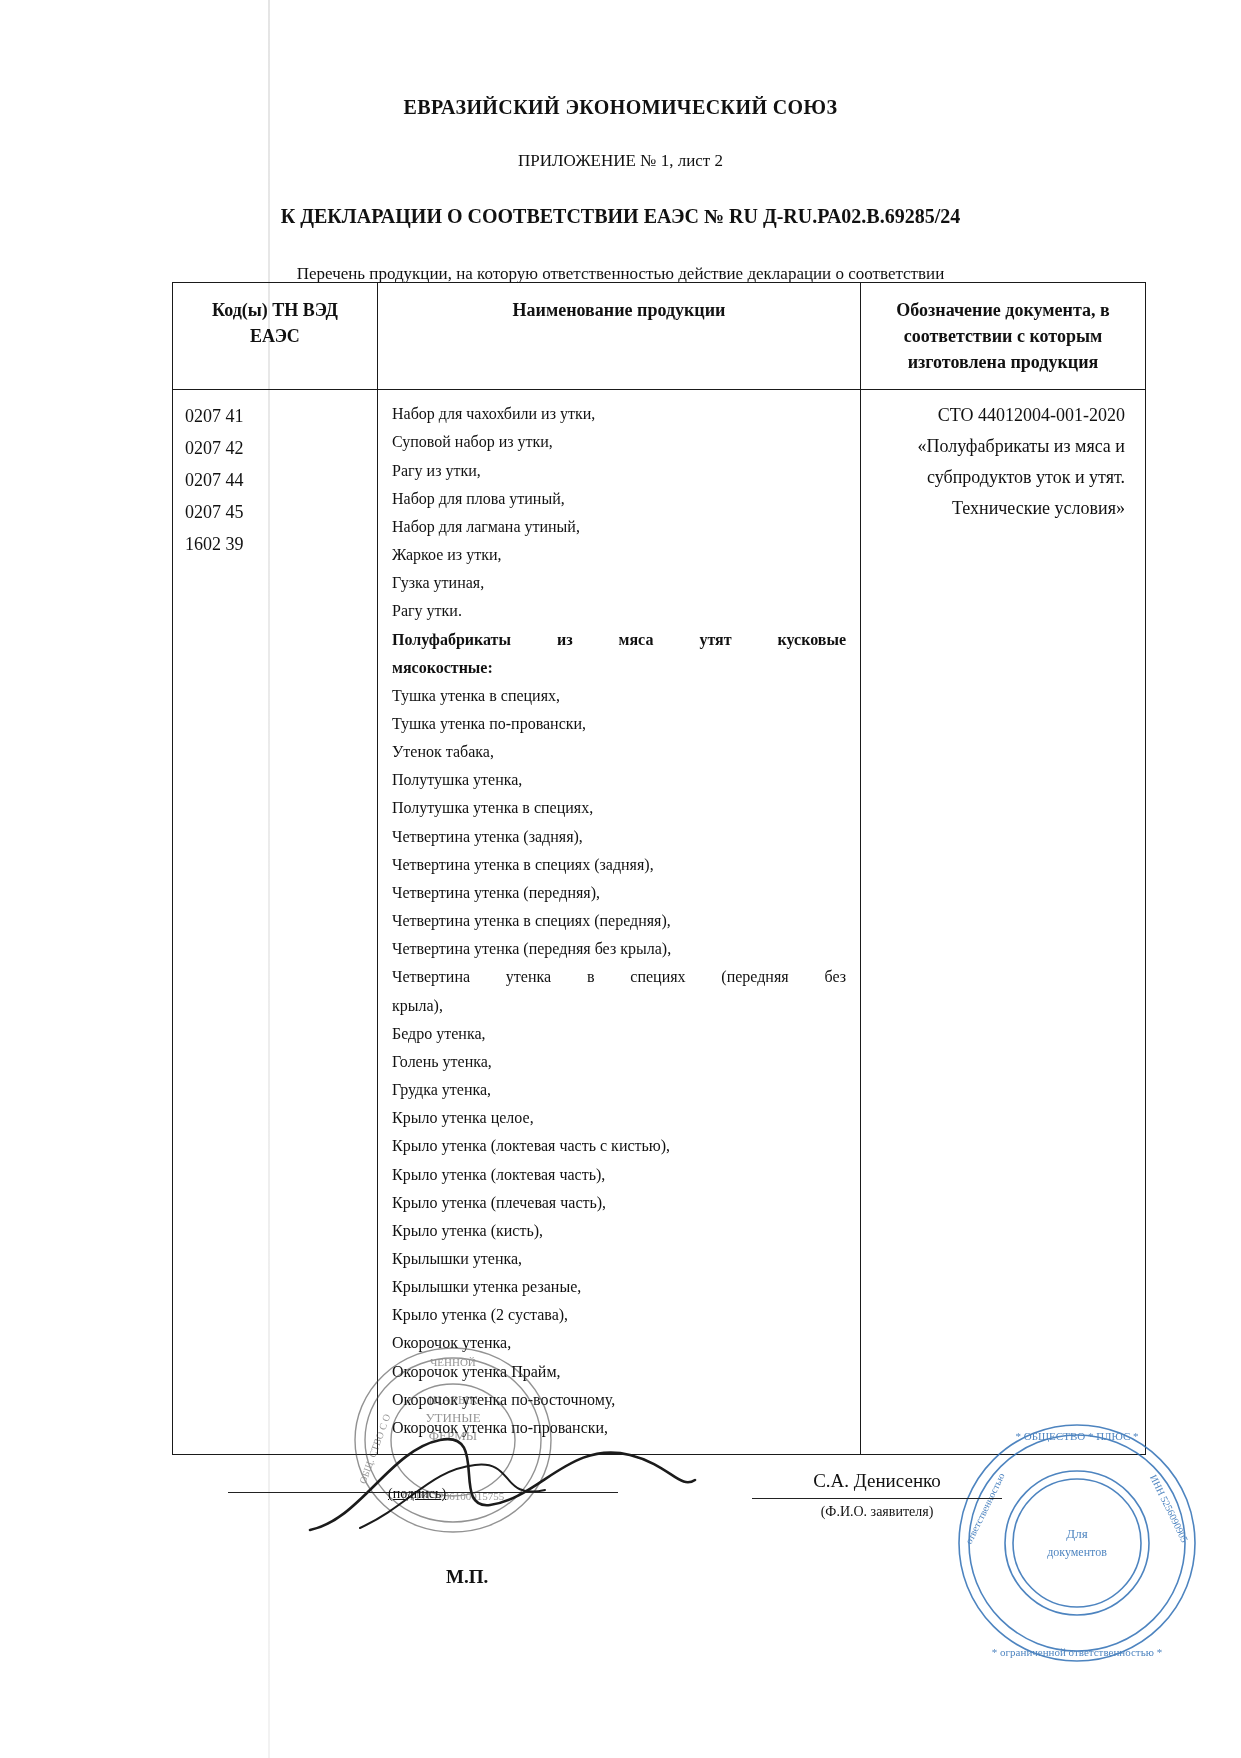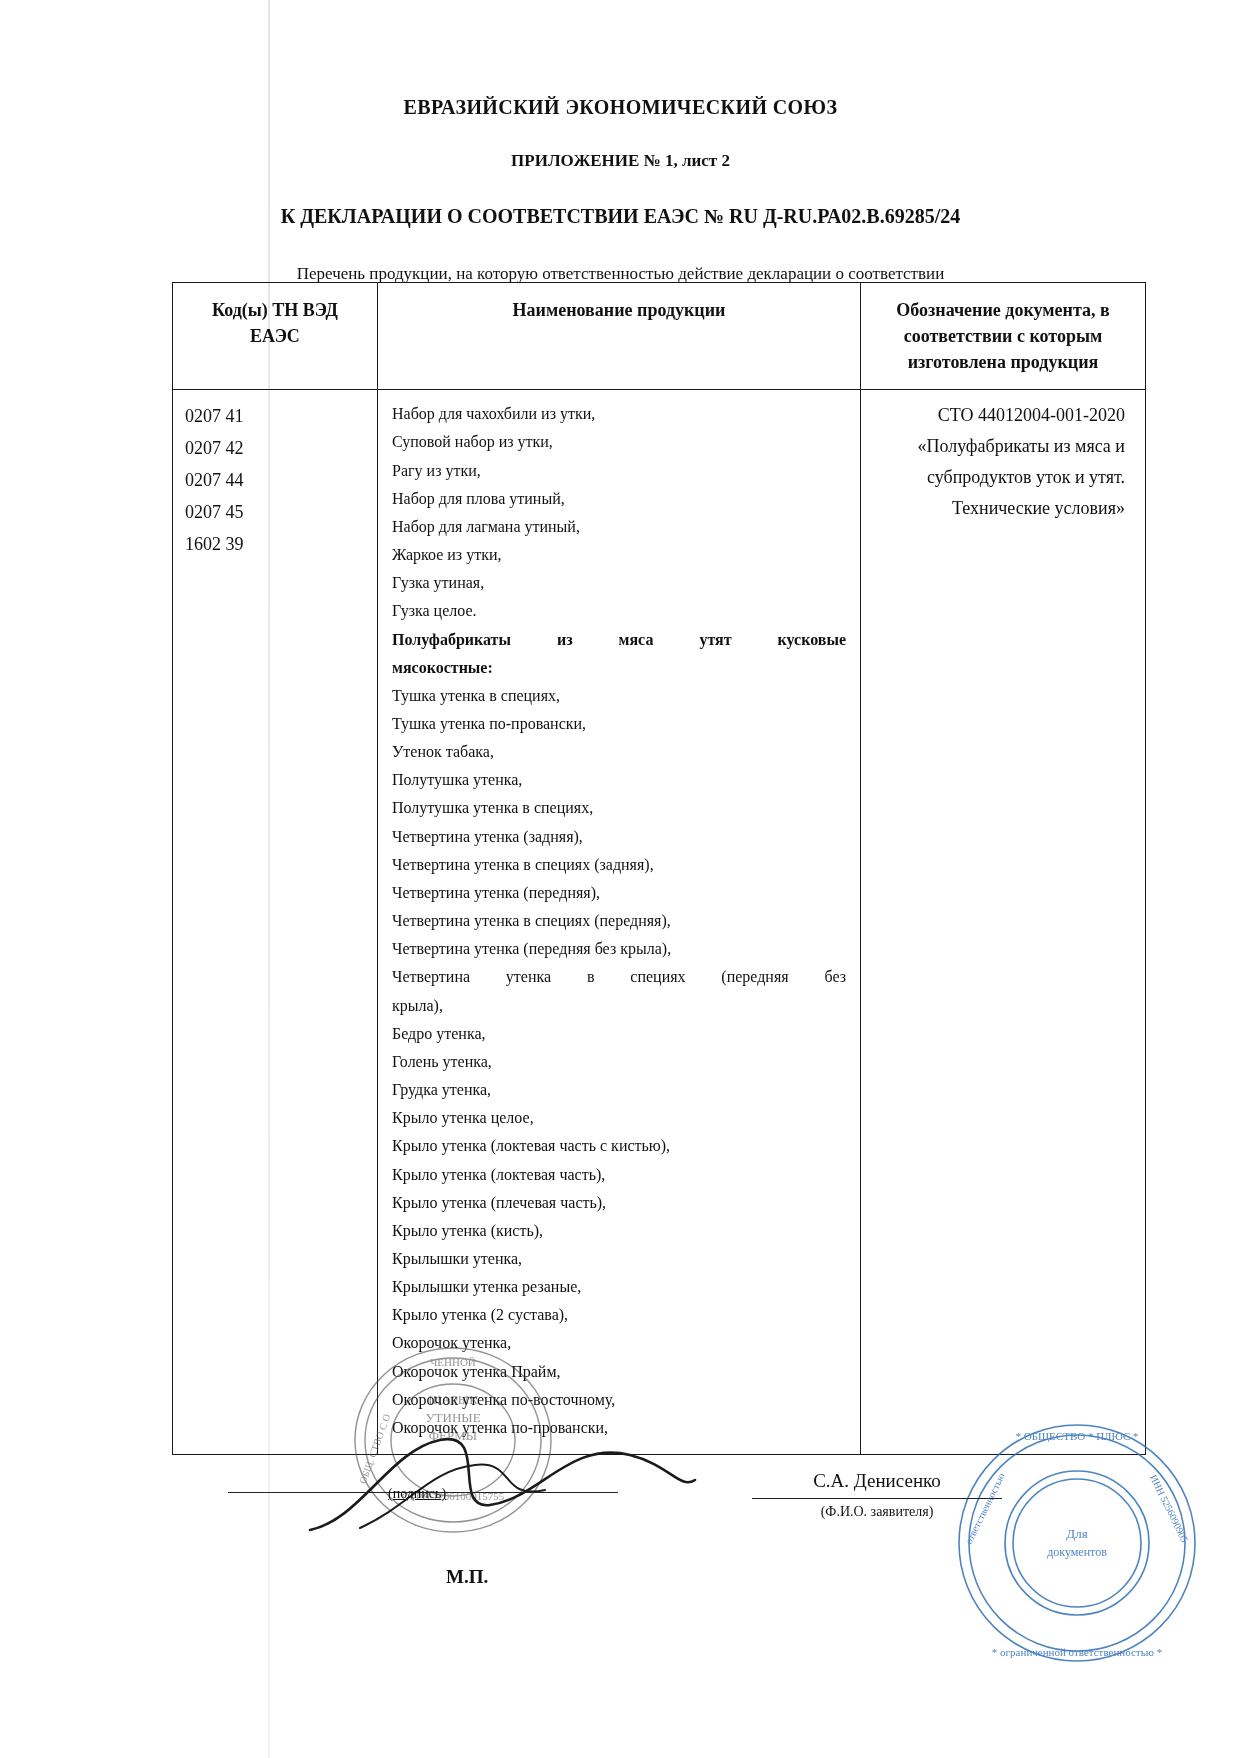--- a/index.html
+++ b/index.html
@@ -33,21 +33,21 @@
   .header {
     text-align: center;
     padding-top: 96px;
   }
   .h-line1 {
     font-weight: bold;
     font-size: 20px;
     letter-spacing: 0.4px;
   }
   .h-line2 {
-    font-weight: bold;
+    font-weight: normal;
     font-size: 17px;
     margin-top: 32px;
   }
   .h-line3 {
     font-weight: bold;
     font-size: 20px;
     margin-top: 34px;
   }
   .h-line4 {
     font-size: 17px;
@@ -216,21 +216,21 @@
         </td>
         <td class="cell-name">
           <div id="product-list">
               <div>Набор для чахохбили из утки,</div>
               <div>Суповой набор из утки,</div>
               <div>Рагу из утки,</div>
               <div>Набор для плова утиный,</div>
               <div>Набор для лагмана утиный,</div>
               <div>Жаркое из утки,</div>
               <div>Гузка утиная,</div>
-              <div>Гузка целое.</div>
+              <div>Рагу утки.</div>
               <div class="bold justify-line">Полуфабрикаты из мяса утят кусковые</div>
               <div class="bold">мясокостные:</div>
               <div>Тушка утенка в специях,</div>
               <div>Тушка утенка по-провански,</div>
               <div>Утенок табака,</div>
               <div>Полутушка утенка,</div>
               <div>Полутушка утенка в специях,</div>
               <div>Четвертина утенка (задняя),</div>
               <div>Четвертина утенка в специях (задняя),</div>
               <div>Четвертина утенка (передняя),</div>

